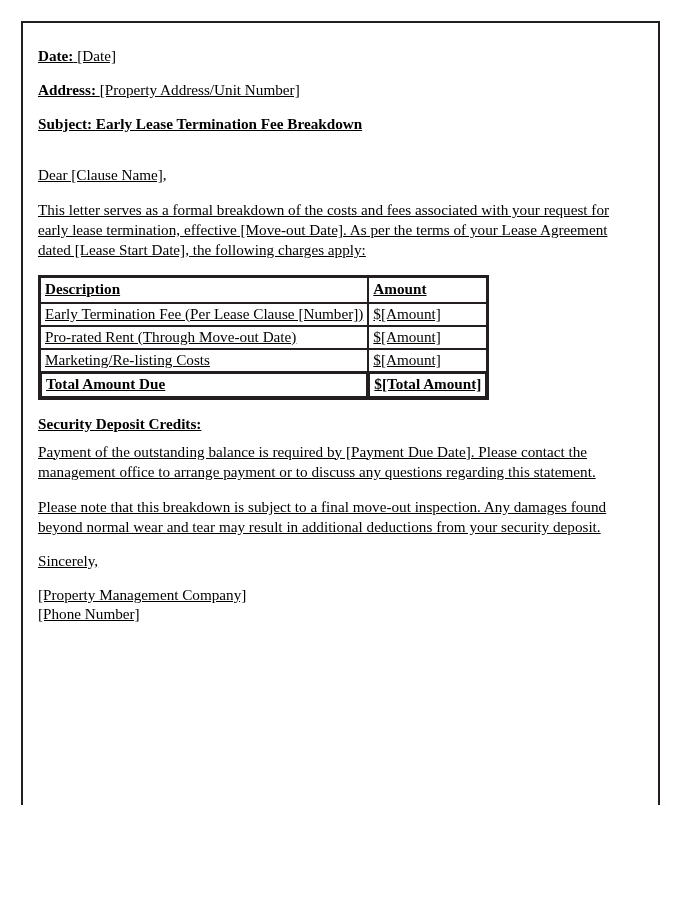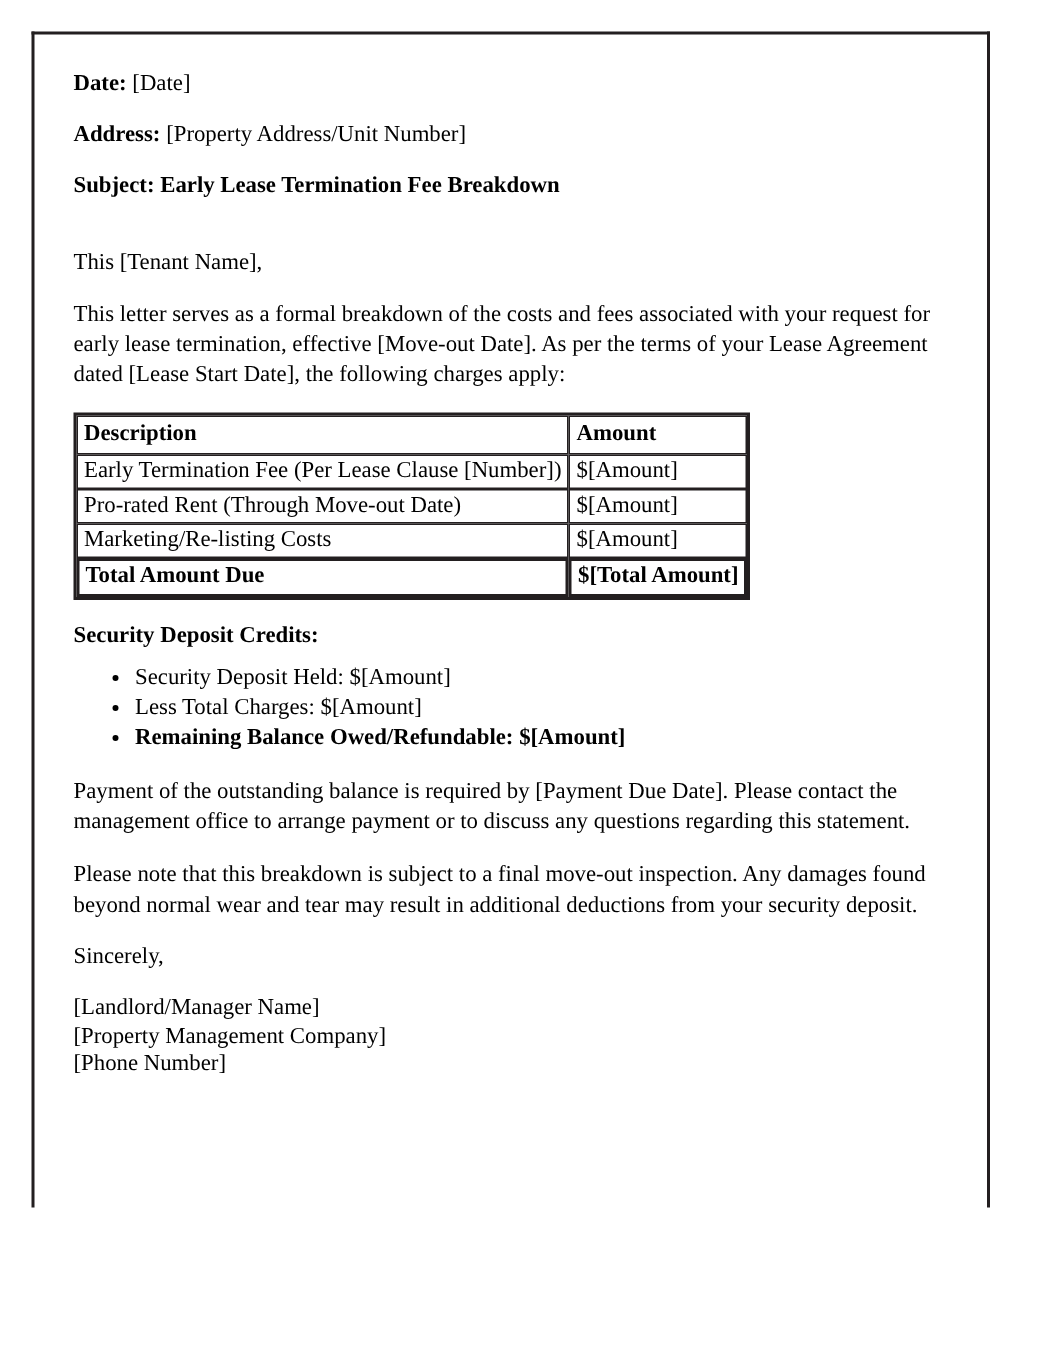--- a/index.html
+++ b/index.html
@@ -25,25 +25,26 @@
     height: 784px;
     border-left: 2px solid #231f20;
     border-top: 2px solid #231f20;
     border-right: 2px solid #231f20;
     border-bottom: none;
     box-sizing: border-box;
   }
 
   #letter {
     position: absolute;
-    left: 49px;
+    left: 38px;
     top: 47px;
     width: 580px;
     font-size: 15.2px;
     line-height: 1.18;
+    text-decoration: underline;
   }
 
   .blk { margin: 0 0 16px 0; }
 
   .lbl { font-weight: bold; }
 
   .line { margin: 0; }
 
   .subject {
     font-weight: bold;
@@ -119,21 +120,21 @@
   <div class="blk">
     <p class="line"><span class="lbl">Date:</span> <span>[Date]</span></p>
   </div>
 
   <div class="blk">
     <p class="line"><span class="lbl">Address:</span> <span>[Property Address/Unit Number]</span></p>
   </div>
 
   <p class="subject">Subject: Early Lease Termination Fee Breakdown</p>
 
-  <p class="salutation">This [Tenant Name],</p>
+  <p class="salutation">Dear [Clause Name],</p>
 
   <p class="para">This letter serves as a formal breakdown of the costs and fees associated with your request for early lease termination, effective [Move-out Date]. As per the terms of your Lease Agreement dated [Lease Start Date], the following charges apply:</p>
 
   <div class="table-wrap">
     <table class="charges">
       <thead>
         <tr>
           <th>Description</th>
           <th>Amount</th>
         </tr>
@@ -154,31 +155,25 @@
         <tr class="total-row">
           <td>Total Amount Due</td>
           <td>$[Total Amount]</td>
         </tr>
       </tbody>
     </table>
   </div>
 
   <p class="section-head">Security Deposit Credits:</p>
 
-  <ul class="credits">
-    <li>Security Deposit Held: $[Amount]</li>
-    <li>Less Total Charges: $[Amount]</li>
-    <li class="bold">Remaining Balance Owed/Refundable: $[Amount]</li>
-  </ul>
 
   <p class="para">Payment of the outstanding balance is required by [Payment Due Date]. Please contact the management office to arrange payment or to discuss any questions regarding this statement.</p>
 
   <p class="para">Please note that this breakdown is subject to a final move-out inspection. Any damages found beyond normal wear and tear may result in additional deductions from your security deposit.</p>
 
   <p class="closing">Sincerely,</p>
 
   <div class="signature">
-    <p class="line">[Landlord/Manager Name]</p>
     <p class="line">[Property Management Company]</p>
     <p class="line">[Phone Number]</p>
   </div>
 
 </div>
 
 </body></html>

